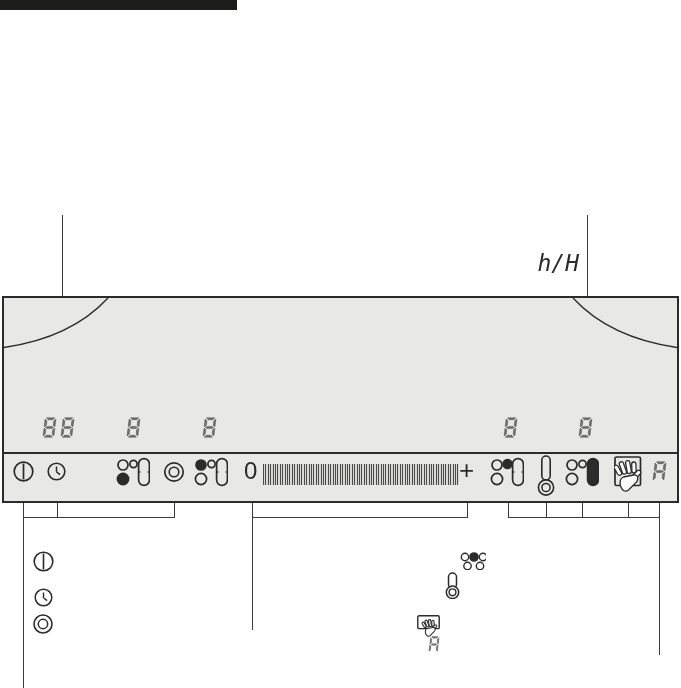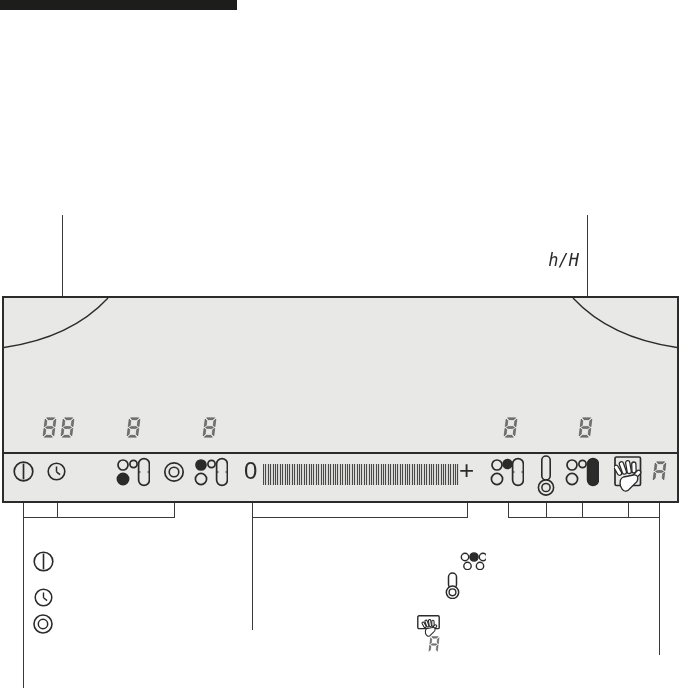--- a/index.html
+++ b/index.html
@@ -13,21 +13,21 @@
   .panel{position:absolute;left:2px;top:296px;width:677px;height:207px;box-sizing:border-box;
          background:#e8e8e6;border:2px solid #2b2b2b;}
   .panel .arcs{position:absolute;left:0;top:0;}
   .divider{position:absolute;left:0;top:154px;width:673px;height:2px;background:#2b2b2b;}
   .abs{position:absolute;}
   
   .segwrap{display:inline-flex;gap:5px;transform:skewX(-7deg);}
   .segwrap svg{width:13px;height:21px;}
   .segwrap.small svg{width:10px;height:17px;}
   .hm-label{position:absolute;left:535px;top:250px;width:44px;text-align:right;
-            font-family:"DejaVu Sans Mono",monospace;font-style:italic;font-size:17px;
+            font-family:"DejaVu Sans Mono",monospace;font-style:italic;font-size:23px;
             letter-spacing:0px;color:#2b2b2b;}
   .slider-zero{position:absolute;font-size:24px;font-weight:400;color:#2b2b2b;}
   .slider-plus{position:absolute;font-size:26px;font-weight:400;color:#2b2b2b;line-height:20px;}
   .stripes{position:absolute;background:repeating-linear-gradient(90deg,#4a4a4a 0px,#4a4a4a 1px,#d8d8d6 1px,#d8d8d6 2.4px);}
   .icon{display:block;}
   .hidden-defs{position:absolute;width:0;height:0;overflow:hidden;}
 </style>
 </head>
 <body>
 

